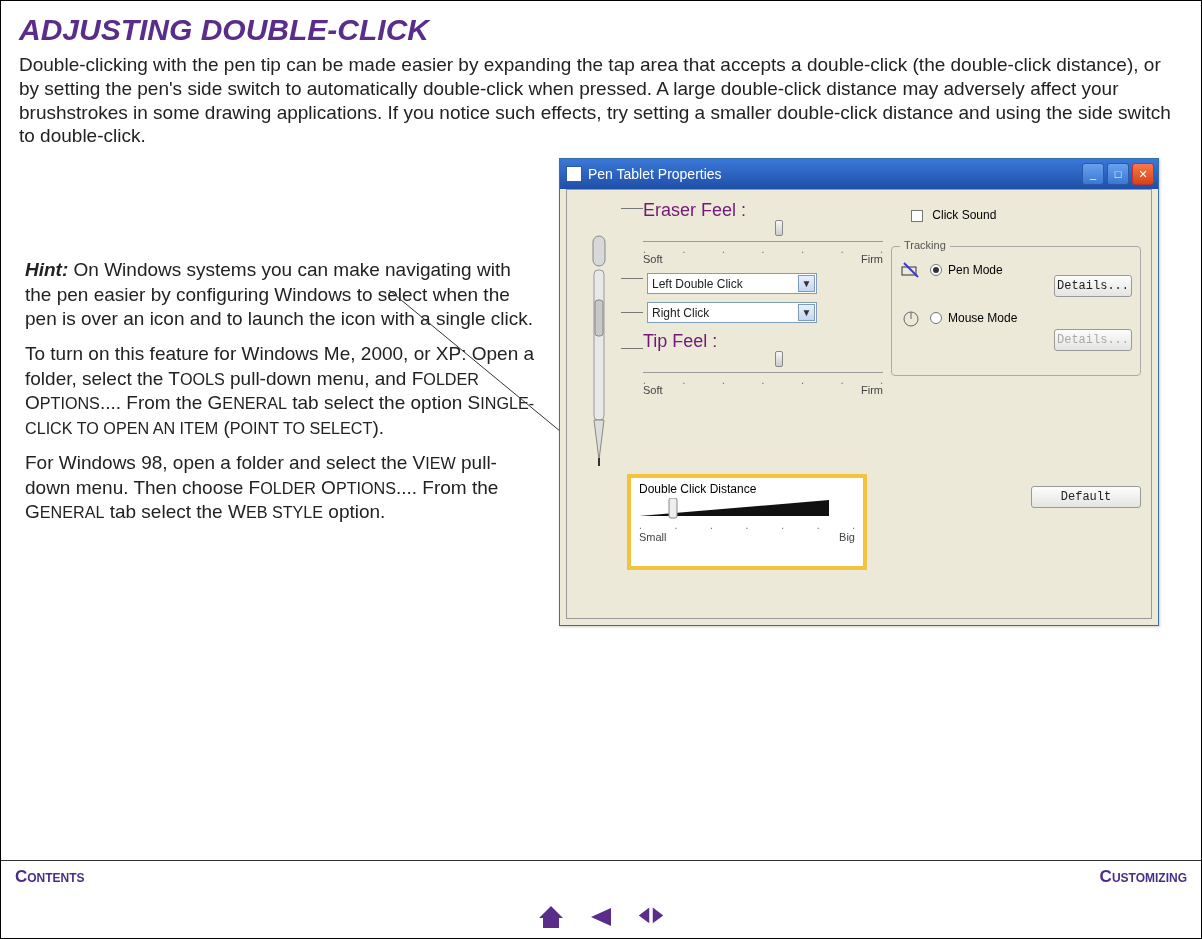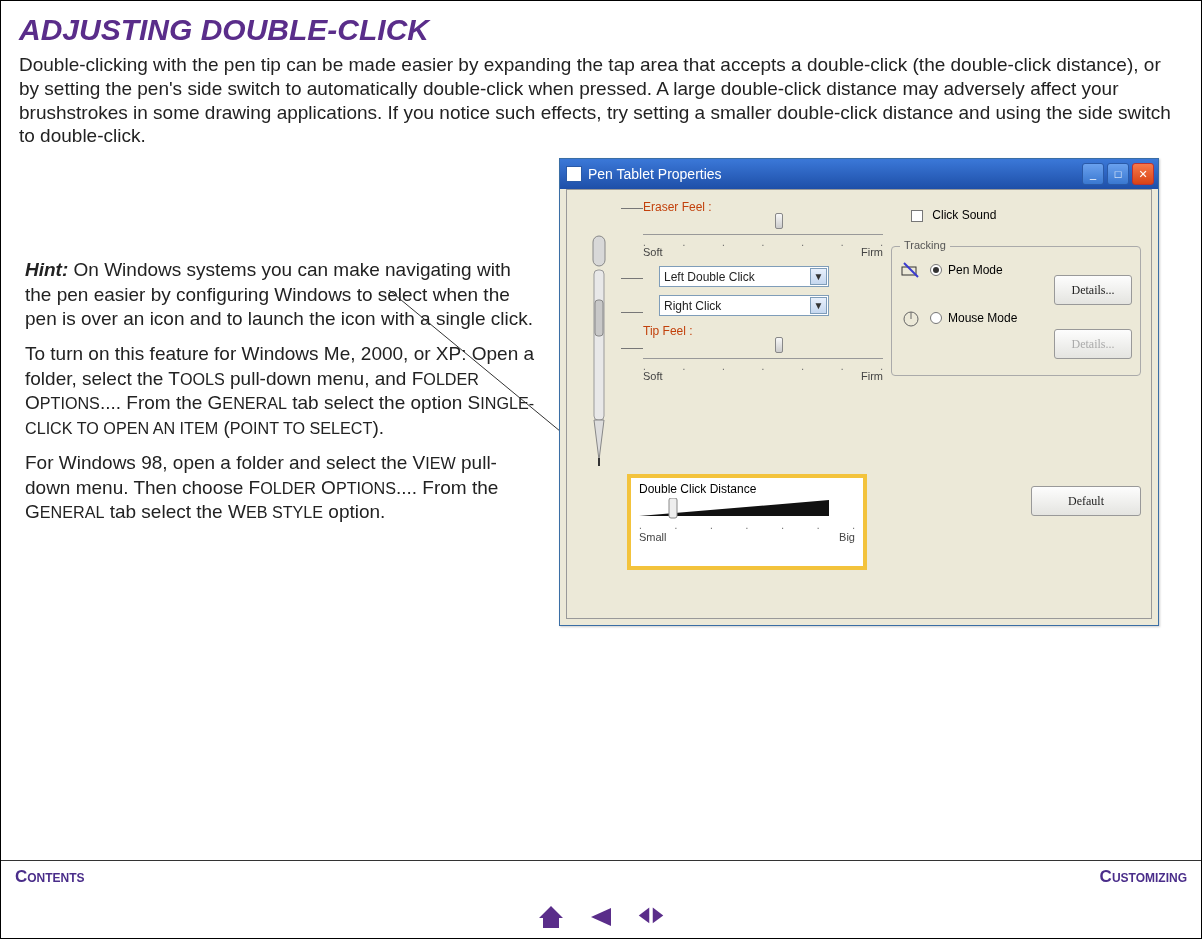--- a/index.html
+++ b/index.html
@@ -117,21 +117,21 @@
     left: 18px; top: 40px;
     width: 28px; height: 240px;
   }
   .pen-icon svg { width:100%; height:100%; }
   .controls-col {
     margin-left: 68px;
     width: 240px;
     position: relative;
   }
   .slider-group { margin-bottom: 6px; position: relative; }
-  .slider-label { font-size: 12px; color:#c2410c; }
+  .slider-label { font-size: 18px; color:#701a75; }
   .slider-track {
     height: 18px; position: relative;
     border-bottom: 1px solid #999;
     margin-top: 3px;
   }
   .slider-track .thumb {
     position: absolute; top: -4px; left: 55%;
     width: 8px; height: 16px;
     background: linear-gradient(to bottom,#f8f8f8,#ccc);
     border:1px solid #888; border-radius:2px;
@@ -139,21 +139,21 @@
   .tick-row {
     display:flex; justify-content: space-between;
     font-size: 10px; color:#666; margin-top:2px;
   }
   .end-labels { display:flex; justify-content:space-between; font-size:11px; color:#444; margin-top:-2px; }
   .combo {
     width: 170px; height: 21px;
     background: #fff; border: 1px solid #7f9db9;
     display:flex; align-items:center; padding:0 4px;
     font-size:12px; color:#222;
-    margin: 8px 16px;
+    margin: 8px 4px;
     position: relative;
     cursor:pointer;
   }
   .combo .dd {
     position:absolute; right:1px; top:1px;
     width:17px; height:17px;
     background: linear-gradient(to bottom,#e8f0fc,#c5d7ef);
     border:1px solid #7f9db9;
     display:flex;align-items:center;justify-content:center;
     font-size:10px;color:#333;
@@ -195,24 +195,24 @@
   }
   .radio-row { display:flex; align-items:center; margin:6px 0; }
   .radio {
     width:12px;height:12px;border:1px solid #777;border-radius:50%;
     display:inline-flex;align-items:center;justify-content:center;margin-right:6px;
     background:#fff;
   }
   .radio.checked::after{ content:''; width:6px;height:6px;background:#333;border-radius:50%; }
   .mode-icon { width:22px; height:18px; margin-right:8px; display:inline-flex;align-items:center;justify-content:center; }
   .btn {
-    min-width:78px; height:30px;
+    min-width:78px; height:22px;
     background: linear-gradient(to bottom,#fdfdfd,#e4e4e0);
     border:1px solid #999; border-radius:3px;
-    font-size:12px; font-family:Liberation Serif, serif;
+    font-size:12px; font-family:Liberation Mono, monospace;
     display:inline-flex;align-items:center;justify-content:center;
     cursor:pointer; color:#222;
   }
   .btn.disabled { color:#aaa; cursor:default; }
   .details-btn { position:absolute; right:8px; }
   .bottom-row {
     position:absolute; left:0; right:0; bottom:6px;
     display:flex; align-items:center; padding: 0 10px;
   }
   .version { flex:1; text-align:center; font-size:11px; color:#555; font-style:italic; }

